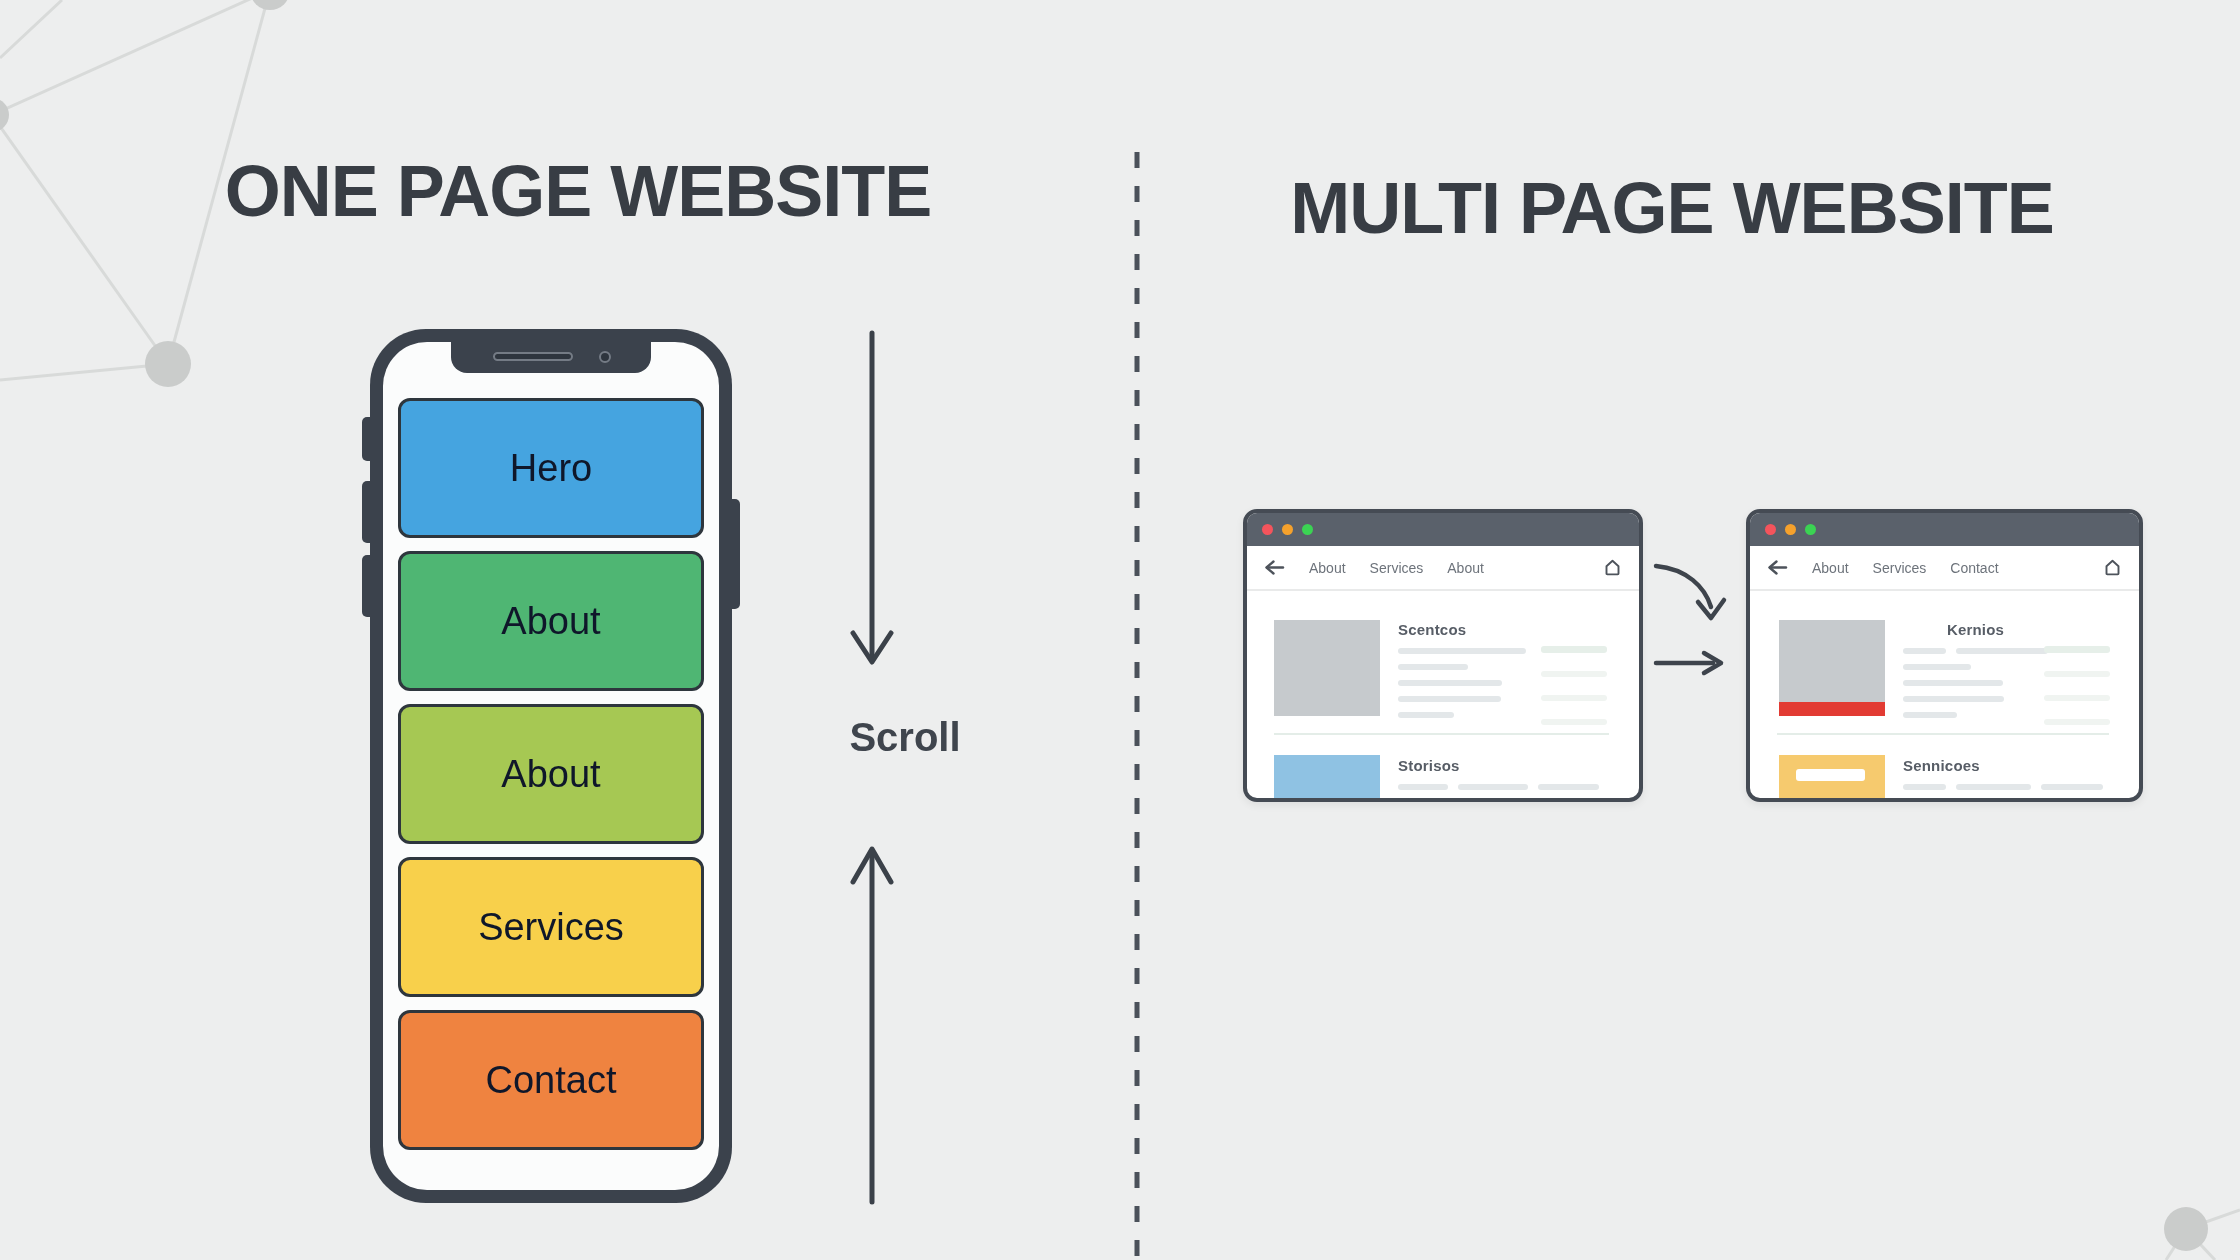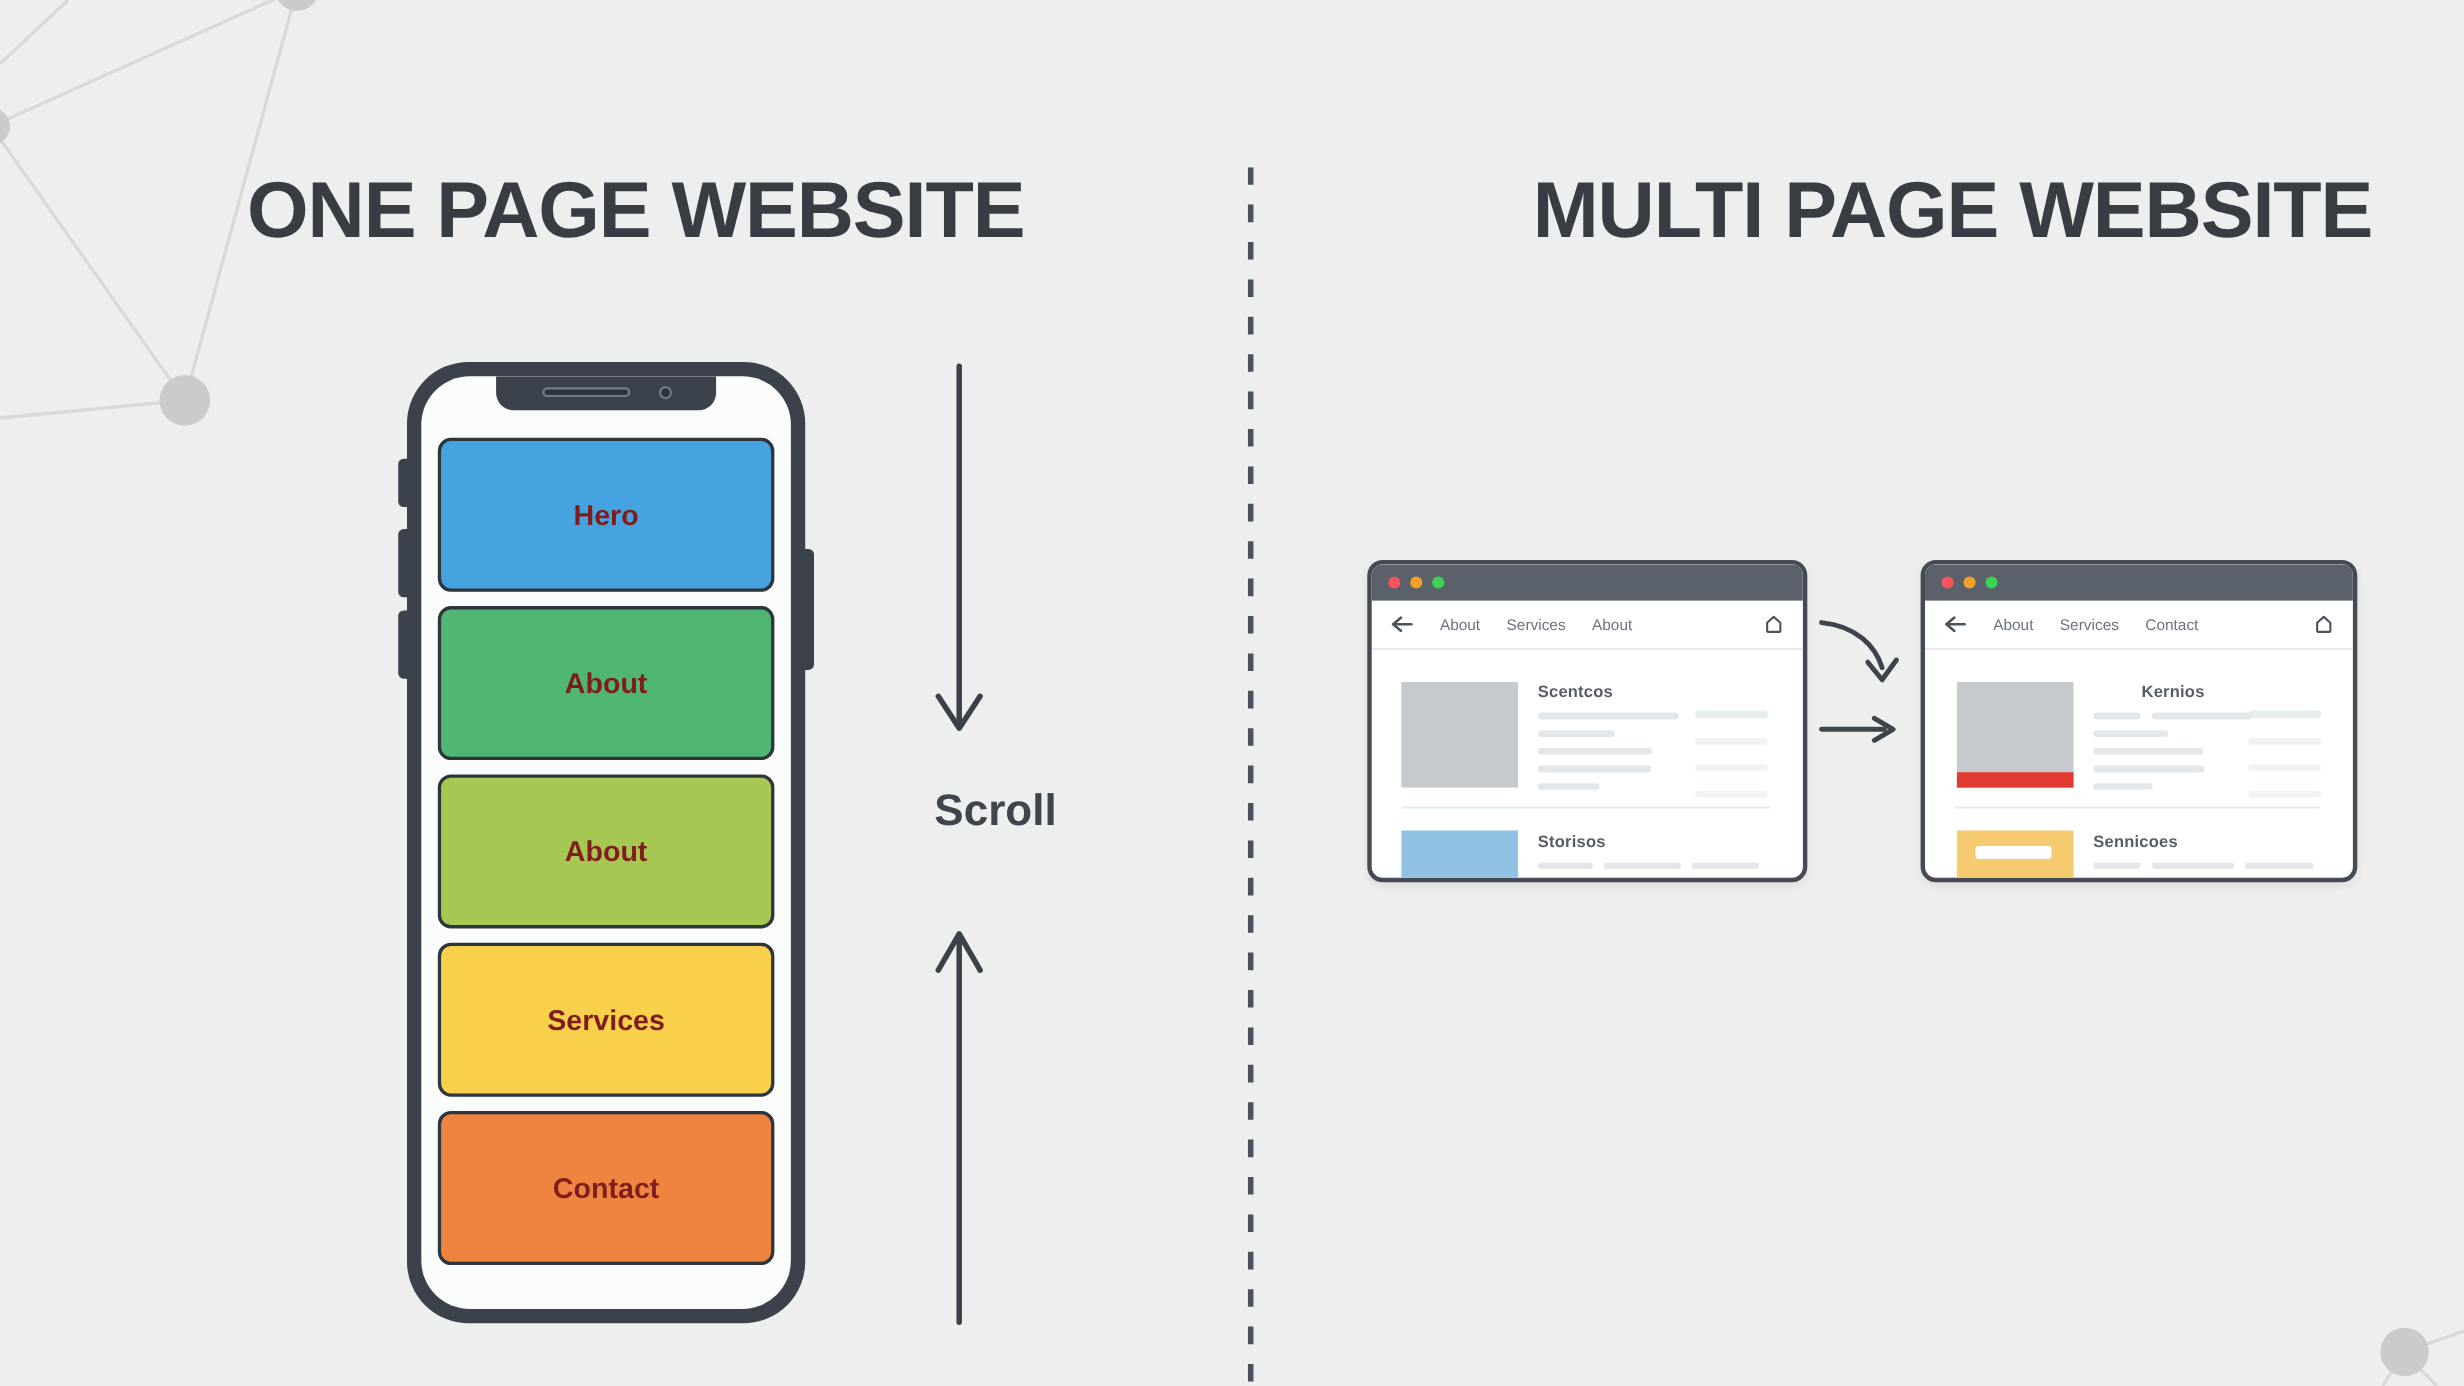--- a/index.html
+++ b/index.html
@@ -13,21 +13,21 @@
   .abs{position:absolute;}
   svg{display:block;}
 
   
   .big-title{
     position:absolute;top:150px;width:800px;
     font-size:72px;font-weight:700;letter-spacing:-1px;
     color:#383d44;text-align:center;white-space:nowrap;
   }
   #title-left{left:178px;text-align:center;}
-  #title-right{left:1375px;}
+  #title-right{left:1272px;margin-top:17px;}
 
   
   #phone{
     position:absolute;left:370px;top:329px;width:362px;height:874px;
     background:#3b424c;border-radius:56px;
   }
   .pbtn{position:absolute;background:#3b424c;}
   .pbtn.l{left:-8px;width:9px;border-radius:5px 0 0 5px;}
   .pbtn.r{right:-8px;width:9px;border-radius:0 5px 5px 0;}
   #pbtn1{top:88px;height:44px;}
@@ -47,21 +47,21 @@
     background:#2e353e;border:2px solid #747b85;border-radius:7px;box-sizing:border-box;
   }
   #camera{
     position:absolute;right:40px;top:9px;width:12px;height:12px;
     background:#2e353e;border:2px solid #747b85;border-radius:50%;box-sizing:border-box;
   }
   .psection{
     position:absolute;left:15px;right:15px;height:140px;
     border:3px solid #2e363d;border-radius:12px;box-sizing:border-box;
     display:flex;align-items:center;justify-content:center;
-    font-size:26px;font-weight:700;color:#7f1d1d;
+    font-size:38px;font-weight:400;color:#0f172a;
   }
   #sec0{top:56px;} #sec1{top:209px;} #sec2{top:362px;} #sec3{top:515px;} #sec4{top:668px;}
 
   
   #scroll-caption{
     position:absolute;left:770px;top:714px;width:270px;
     text-align:center;font-size:40px;font-weight:700;color:#3f454d;line-height:1.18;
   }
 
   

